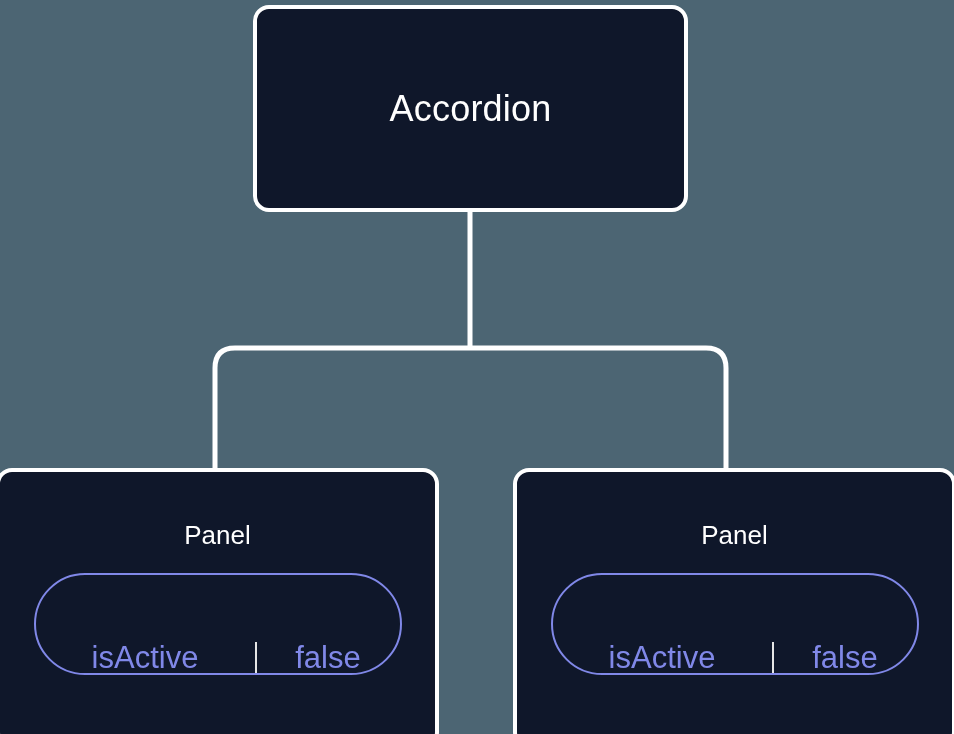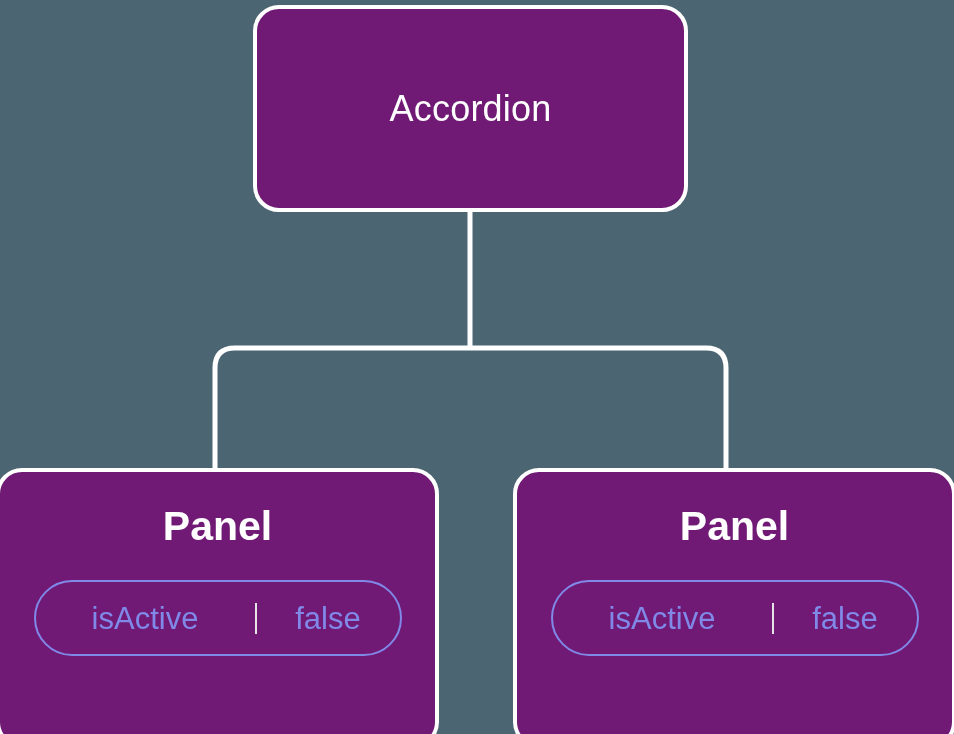--- a/index.html
+++ b/index.html
@@ -10,23 +10,23 @@
     font-family:"Liberation Sans", sans-serif;
   }
   #stage { position:relative; width:954px; height:734px; background:#4c6573; }
 
   
   .edges { position:absolute; inset:0; width:954px; height:734px; }
 
   
   .node {
     position:absolute;
-    background:#701a75;
+    background:#0f172a;
     border:4px solid #ffffff;
-    border-radius:26px;
+    border-radius:16px;
     z-index:2;
   }
   .node-root {
     left:253px; top:5px; width:435px; height:207px;
     display:flex; align-items:center; justify-content:center;
   }
   .node-title-root {
     color:#ffffff;
     font-size:36px;
     font-weight:400;
@@ -37,34 +37,34 @@
   .node-panel {
     width:443px; height:280px;
     display:flex; flex-direction:column; align-items:center;
     padding-top:22px;
   }
   .node-panel-left  { left:-4px;  top:468px; }
   .node-panel-right { left:513px; top:468px; }
 
   .node-title-panel {
     color:#ffffff;
-    font-size:41px;
-    font-weight:700;
+    font-size:26px;
+    font-weight:400;
     line-height:1;
-    margin-top:12px;
+    margin-top:28px;
   }
 
   
   .pill {
-    margin-top:33px;
-    height:76px;
+    margin-top:25px;
+    height:102px;
     border:2px solid #8088e8;
     border-radius:51px;
     display:flex;
-    align-items:center;
+    align-items:flex-end;
     overflow:hidden;
   }
   .pill-left  { width:368px; }
   .pill-right { width:368px; }
 
   .pill-cell {
     display:flex; align-items:center; justify-content:center;
     color:#8088e8;
     font-size:31px;
     font-weight:400;

